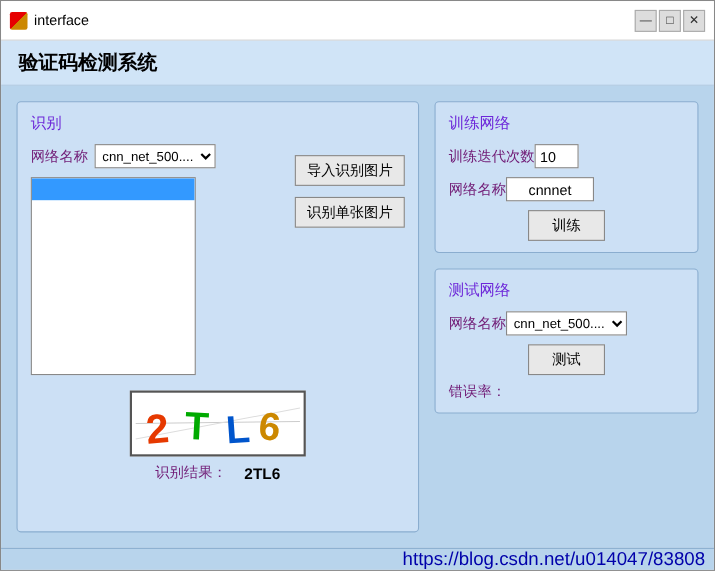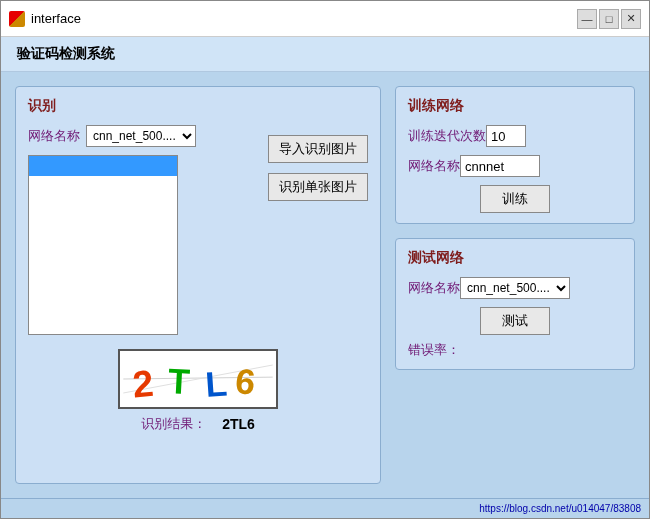--- a/index.html
+++ b/index.html
@@ -53,21 +53,21 @@
       cursor: pointer;
       display: flex;
       align-items: center;
       justify-content: center;
       font-size: 11px;
       color: #333;
     }
     .main-header {
       background: #d0e4f7;
       padding: 8px 16px;
-      font-size: 14px;
+      font-size: 18px;
       font-weight: bold;
       color: #000;
       border-bottom: 1px solid #b0c8e0;
       flex-shrink: 0;
     }
     .main-content {
       flex: 1;
       background: #b8d4ec;
       display: flex;
       flex-direction: row;
@@ -89,22 +89,22 @@
       gap: 14px;
     }
     .panel-section {
       background: #cce0f5;
       border: 1px solid #8aadcf;
       border-radius: 4px;
       padding: 10px 12px;
     }
     .section-title {
       font-size: 14px;
-      font-weight: bold;
-      color: #7f1d1d;
+      font-weight: normal;
+      color: #6d28d9;
       margin-bottom: 10px;
     }
     .form-row {
       display: flex;
       align-items: center;
       margin-bottom: 8px;
       gap: 0;
     }
     .form-label {
       font-size: 13px;
@@ -204,21 +204,21 @@
       align-items: flex-end;
       gap: 8px;
       margin-top: 6px;
     }
     .status-bar {
       height: 20px;
       background: #b8d4ec;
       display: flex;
       align-items: center;
       padding: 0 8px;
-      font-size: 10px;
+      font-size: 17px;
       color: #0000aa;
       border-top: 1px solid #8aadcf;
       flex-shrink: 0;
       justify-content: flex-end;
     }
     .left-panel-header {
       display: flex;
       align-items: center;
       margin-bottom: 8px;
       gap: 6px;
@@ -287,21 +287,21 @@
       <div class="panel-section train-section">
         <div class="section-title">训练网络</div>
 
         <div class="form-row">
           <span class="form-label">训练迭代次数</span>
           <input class="form-input" type="text" style="width: 40px;" value="10">
         </div>
 
         <div class="form-row">
           <span class="form-label">网络名称</span>
-          <input class="form-input" type="text" style="width: 80px;" value="cnnnet">
+          <input class="form-input" type="text" style="width: 80px; text-align: center;" value="cnnnet">
         </div>
 
         <div class="train-btn-row">
           <button class="btn" style="min-width:70px;">训练</button>
         </div>
       </div>
 
       <div class="panel-section test-section">
         <div class="section-title">测试网络</div>
 

